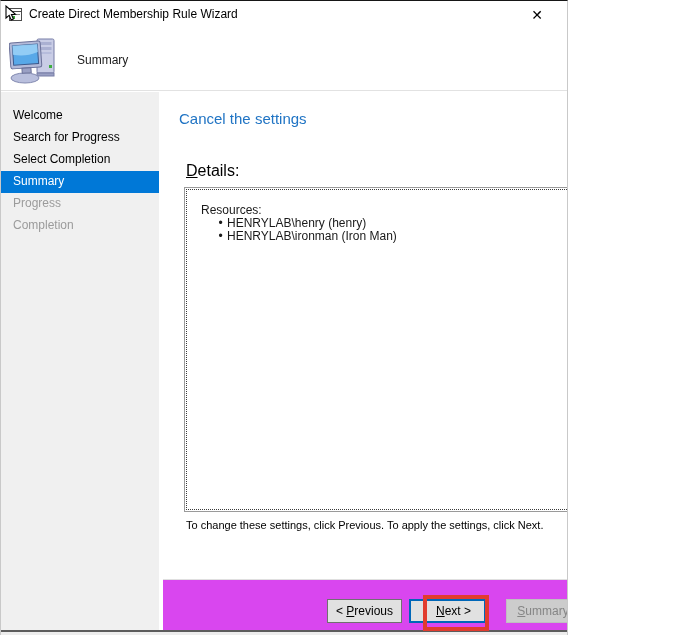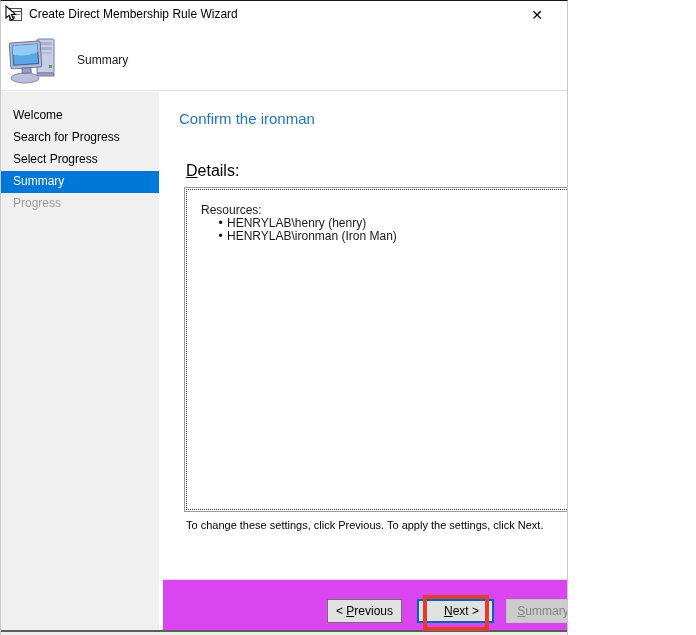--- a/index.html
+++ b/index.html
@@ -67,21 +67,21 @@
     position:absolute; left:0; bottom:0; width:100%; height:51px;
     background:#d946ef; border-top:1px solid #dfdfdf;
   }
   .btn {
     position:absolute; top:19px; height:24px; width:74px;
     background:#e1e1e1; border:1px solid #707070;
     font-family:"Liberation Sans","DejaVu Sans",sans-serif;
     font-size:12px; color:#000; cursor:default;
   }
   .btn-previous { left:164px; width:75px; }
-  .btn-next { left:254px; width:77px; border:2px solid #0067b8;padding-left:12px; }
+  .btn-next { left:246px; width:77px; border:2px solid #0067b8;padding-left:12px; }
   .btn-summary { left:343px; background:#cccccc; border-color:#bfbfbf; color:#858585; }
   .btn-cancel { left:408px;border-radius:7px; }
 
   .annotation-rect {
     position:absolute; left:260px; top:503px; width:66px; height:36px;
     border:4px solid #e13c2e; z-index:10; pointer-events:none;
   }
 
   
   .bottom-edge { position:absolute; left:0; top:629px; width:696px; height:2px; background:#5c5c5c; }
@@ -130,29 +130,30 @@
       </svg>
     </span>
     <span class="header-title">Summary</span>
   </div>
 
   <div class="body">
 
     <div class="sidebar">
       <div class="side-item">Welcome</div>
       <div class="side-item">Search for Progress</div>
-      <div class="side-item">Select Progress</div>
+      <div class="side-item">Select Completion</div>
       <div class="side-item selected">Summary</div>
       <div class="side-item disabled">Progress</div>
+      <div class="side-item disabled">Completion</div>
     </div>
 
     <div class="divider"></div>
 
     <div class="main">
-      <div class="page-heading">Confirm the ironman</div>
+      <div class="page-heading">Cancel the settings</div>
 
       <div class="details-label"><span class="access-key">D</span><span>etails:</span></div>
 
       <div class="details-box">
         <div class="details-box-inner">
           <div class="res-line">Resources:</div>
           <div class="res-item">
             <span class="bullet">•</span>
             <span>HENRYLAB\henry (henry)</span>
           </div>

